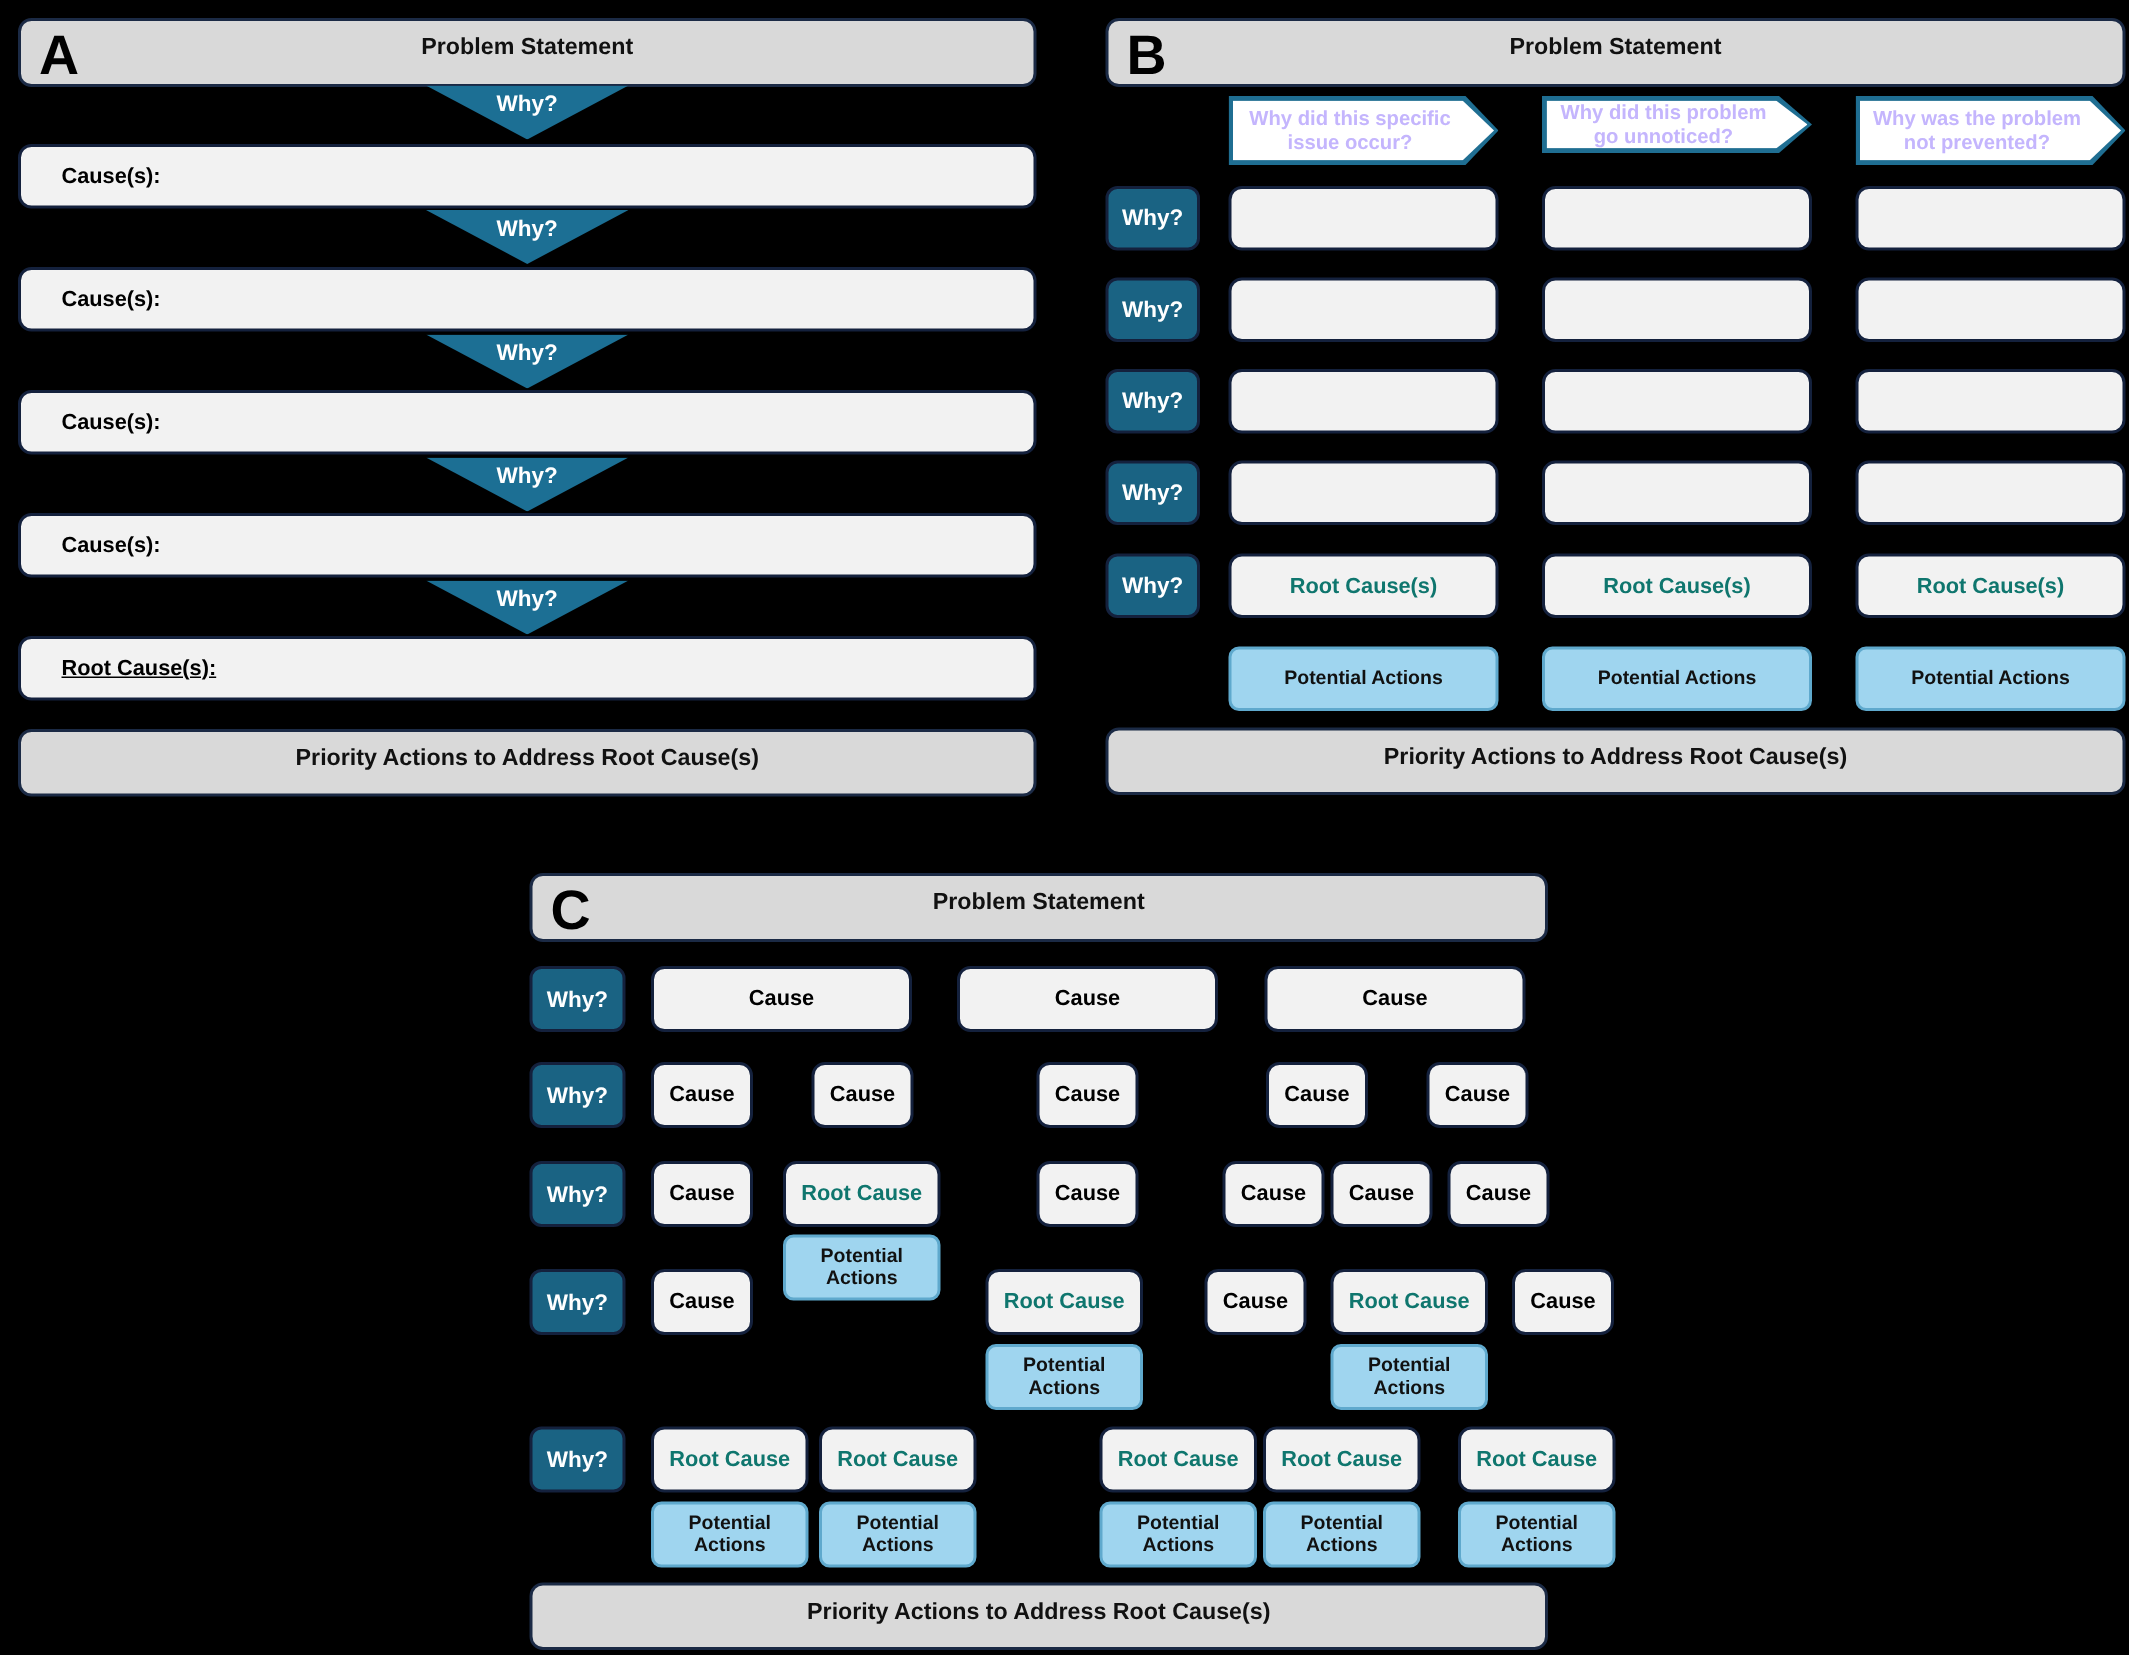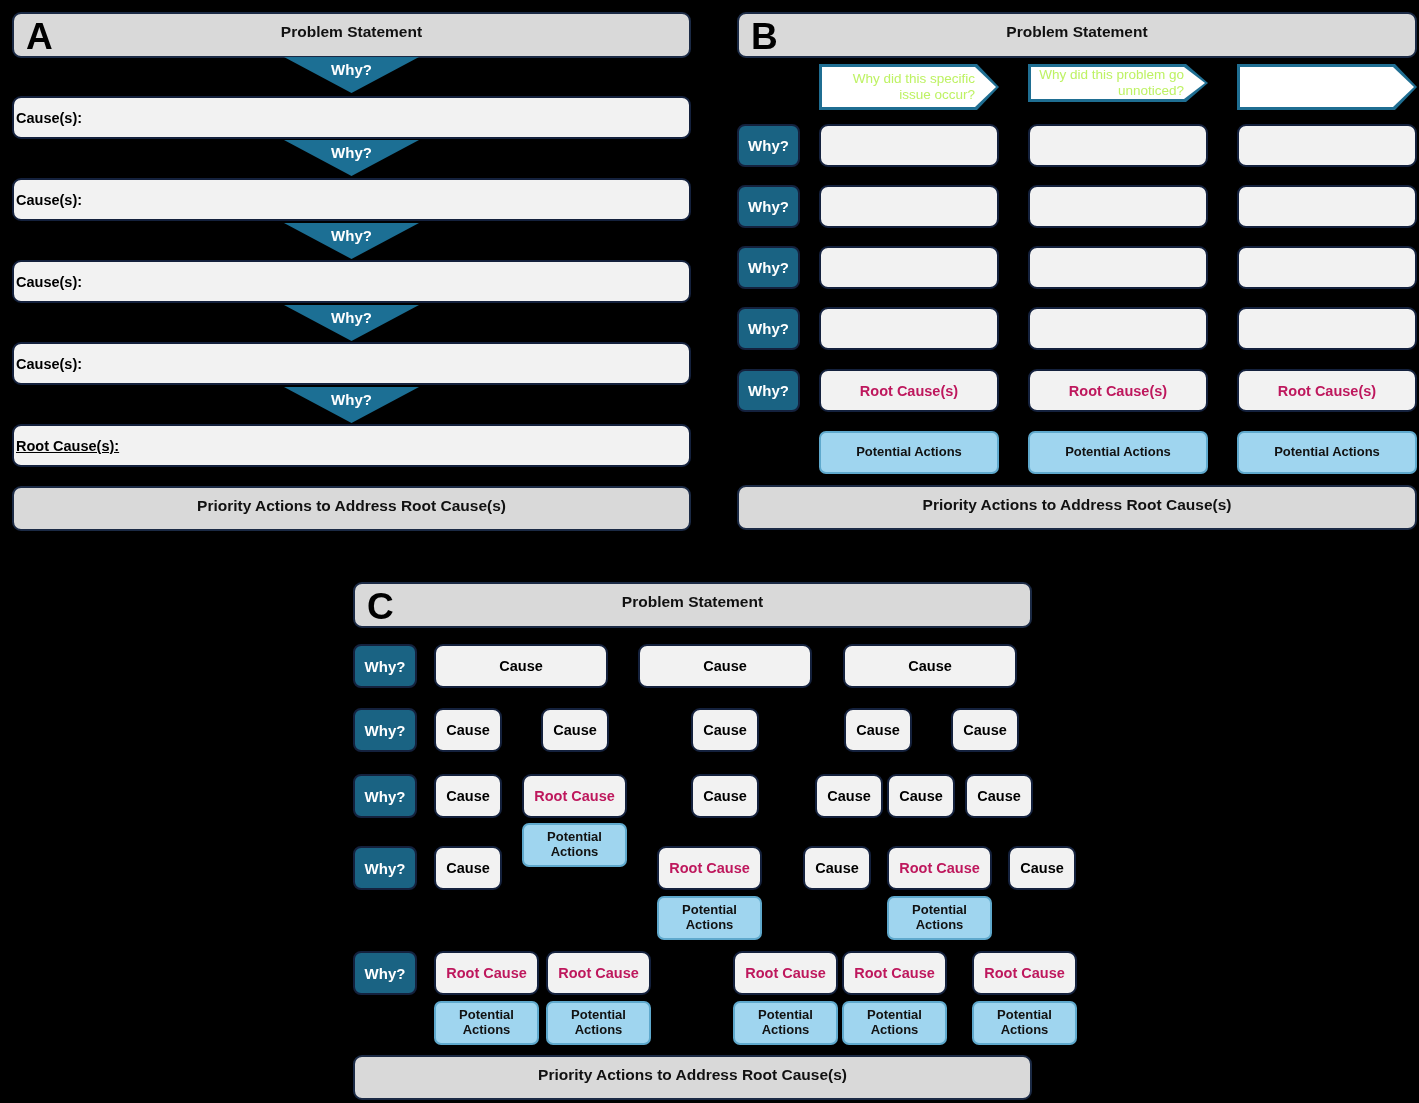--- a/index.html
+++ b/index.html
@@ -37,23 +37,23 @@
 
   .cbox{
     position:absolute;
     background:#f2f2f2;
     border:2px solid #14213d;
     border-radius:9px;
     box-sizing:border-box;
     display:flex;align-items:center;
     font-size:14.5px;font-weight:700;color:#000;
   }
-  .cbox.left{padding-left:2px;}
+  .cbox.left{padding-left:27px;}
   .cbox.center{justify-content:center;text-align:center;}
-  .cbox.rc{color:#be185d;}
+  .cbox.rc{color:#0f766e;}
 
   .why-badge{
     position:absolute;
     background:#1a6383;
     border:2px solid #14213d;
     border-radius:8px;
     box-sizing:border-box;
     display:flex;align-items:center;justify-content:center;
     color:#fff;font-size:15px;font-weight:700;
   }
@@ -83,22 +83,22 @@
   .chev-bg{
     position:absolute;inset:0;background:#1f6e92;
     clip-path:polygon(0 0, calc(100% - 22px) 0, 100% 50%, calc(100% - 22px) 100%, 0 100%);
   }
   .chev-fg{
     position:absolute;left:3px;top:3px;right:3px;bottom:3px;background:#fff;
     clip-path:polygon(0 0, calc(100% - 21px) 0, 100% 50%, calc(100% - 21px) 100%, 0 100%);
   }
   .chev-tx{
     position:absolute;left:6px;right:24px;top:0;bottom:0;
-    display:flex;align-items:center;justify-content:center;text-align:right;
-    color:#bef264;font-size:13.5px;font-weight:400;line-height:1.2;
+    display:flex;align-items:center;justify-content:center;text-align:center;
+    color:#c4b5fd;font-size:13.5px;font-weight:700;line-height:1.2;
   }
 </style>
 </head>
 <body>
 
 <div class="panel">
 
   <div class="hdr" style="left:12px;top:12px;width:679px;height:46px;">
     <span class="letter">A</span>
     <span class="hdr-title">Problem Statement</span>
@@ -162,20 +162,21 @@
     <div class="chev-tx">Why did this specific issue occur?</div>
   </div>
   <div class="chev-wrap" style="left:1028px;top:64px;width:180px;height:38px;">
     <div class="chev-bg"></div>
     <div class="chev-fg"></div>
     <div class="chev-tx">Why did this problem go unnoticed?</div>
   </div>
   <div class="chev-wrap" style="left:1237px;top:64px;width:180px;height:46px;">
     <div class="chev-bg"></div>
     <div class="chev-fg"></div>
+    <div class="chev-tx">Why was the problem not prevented?</div>
   </div>
 
   <div class="why-badge" style="left:737px;top:124px;width:63px;height:43px;">
       <span>Why?</span>
     </div>
   <div class="cbox center" style="left:819px;top:124px;width:180px;height:43px;"></div>
   <div class="cbox center" style="left:1028px;top:124px;width:180px;height:43px;"></div>
   <div class="cbox center" style="left:1237px;top:124px;width:180px;height:43px;"></div>
 
   <div class="why-badge" style="left:737px;top:185px;width:63px;height:43px;">

